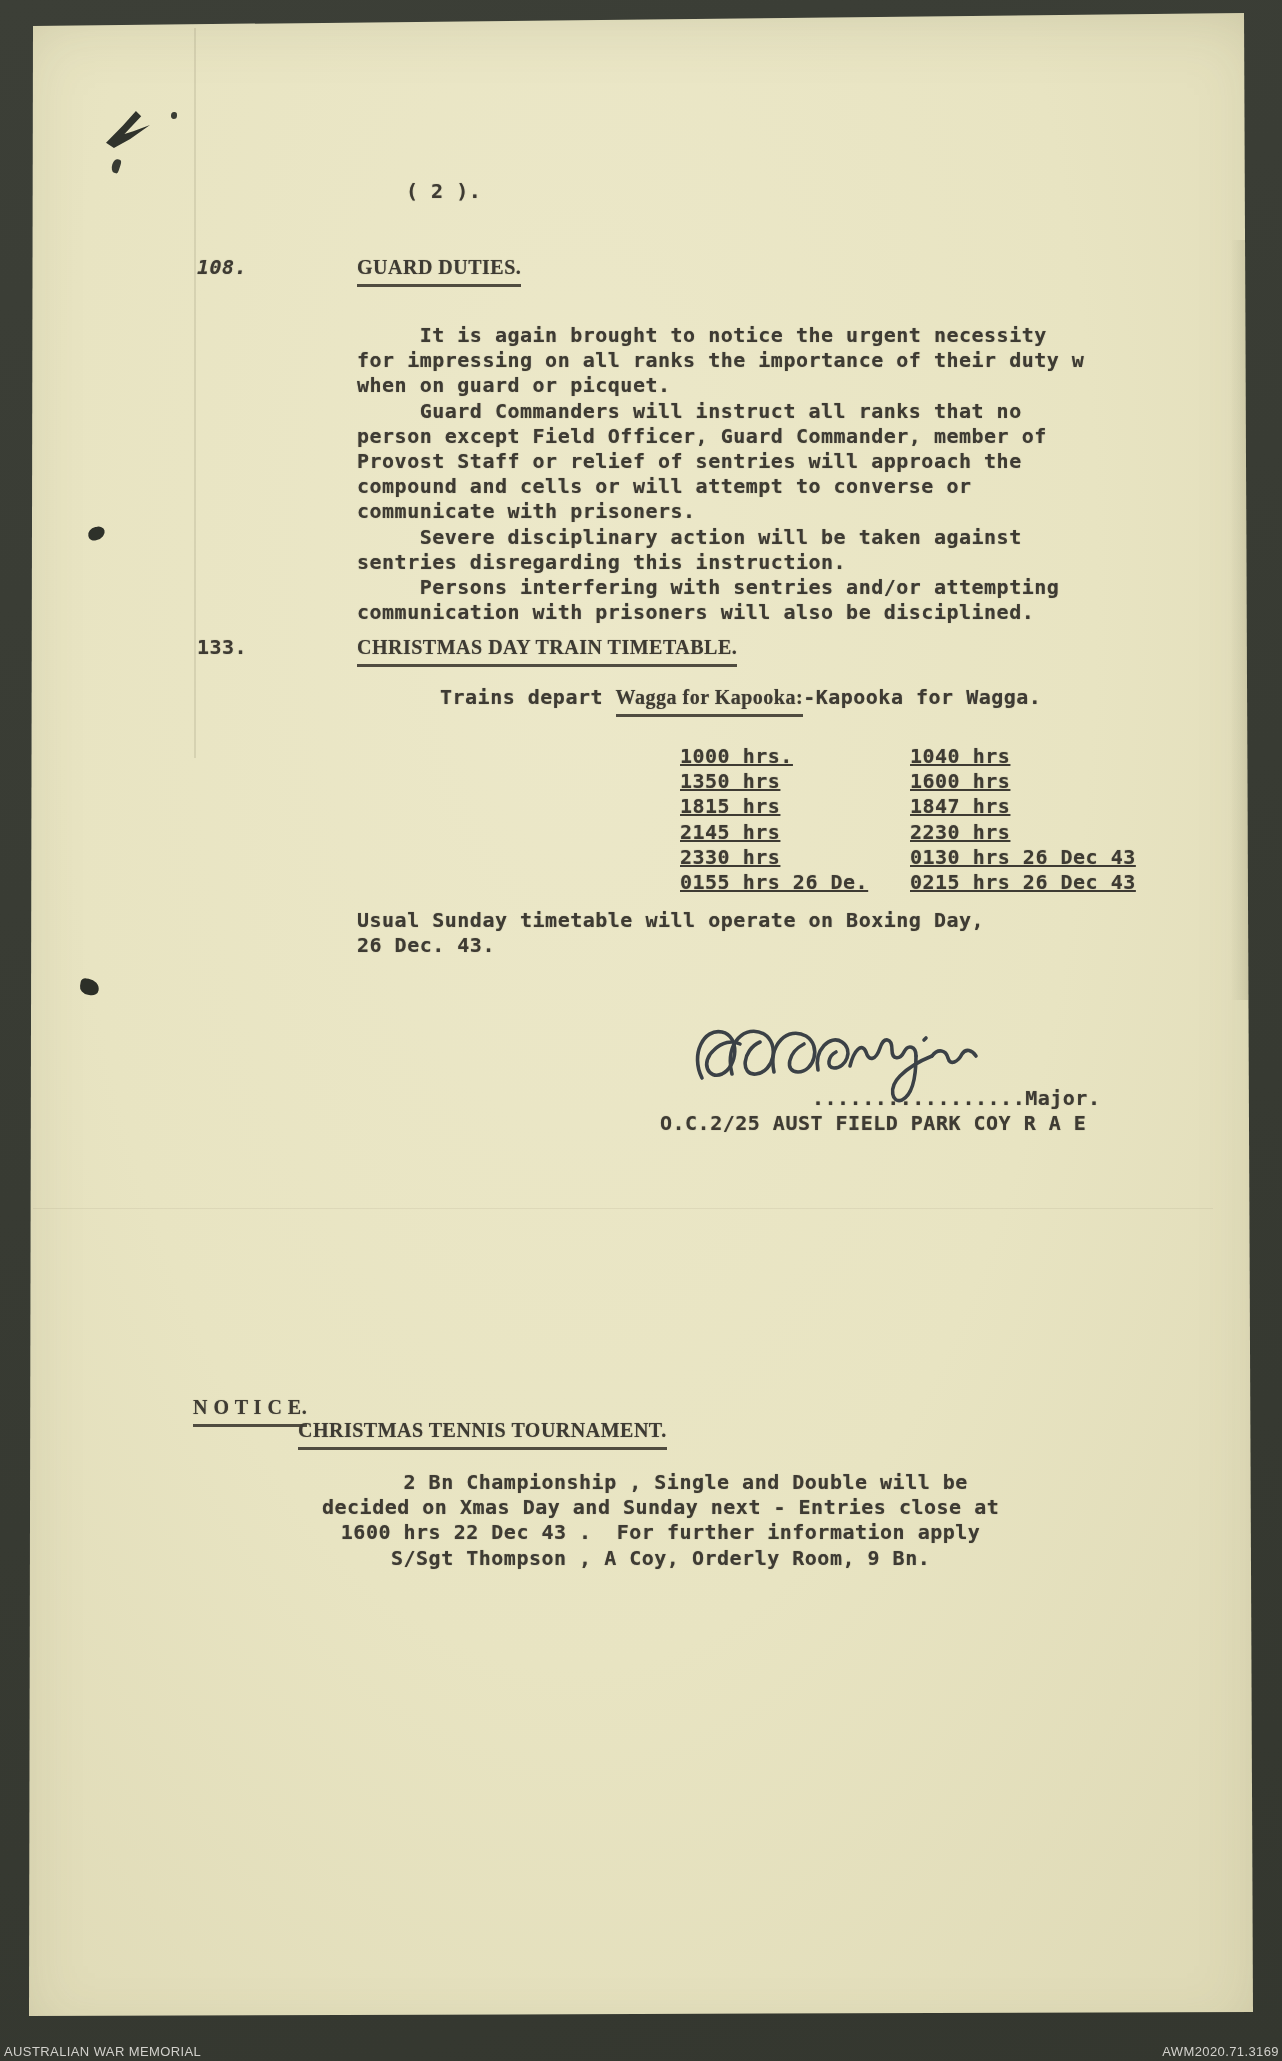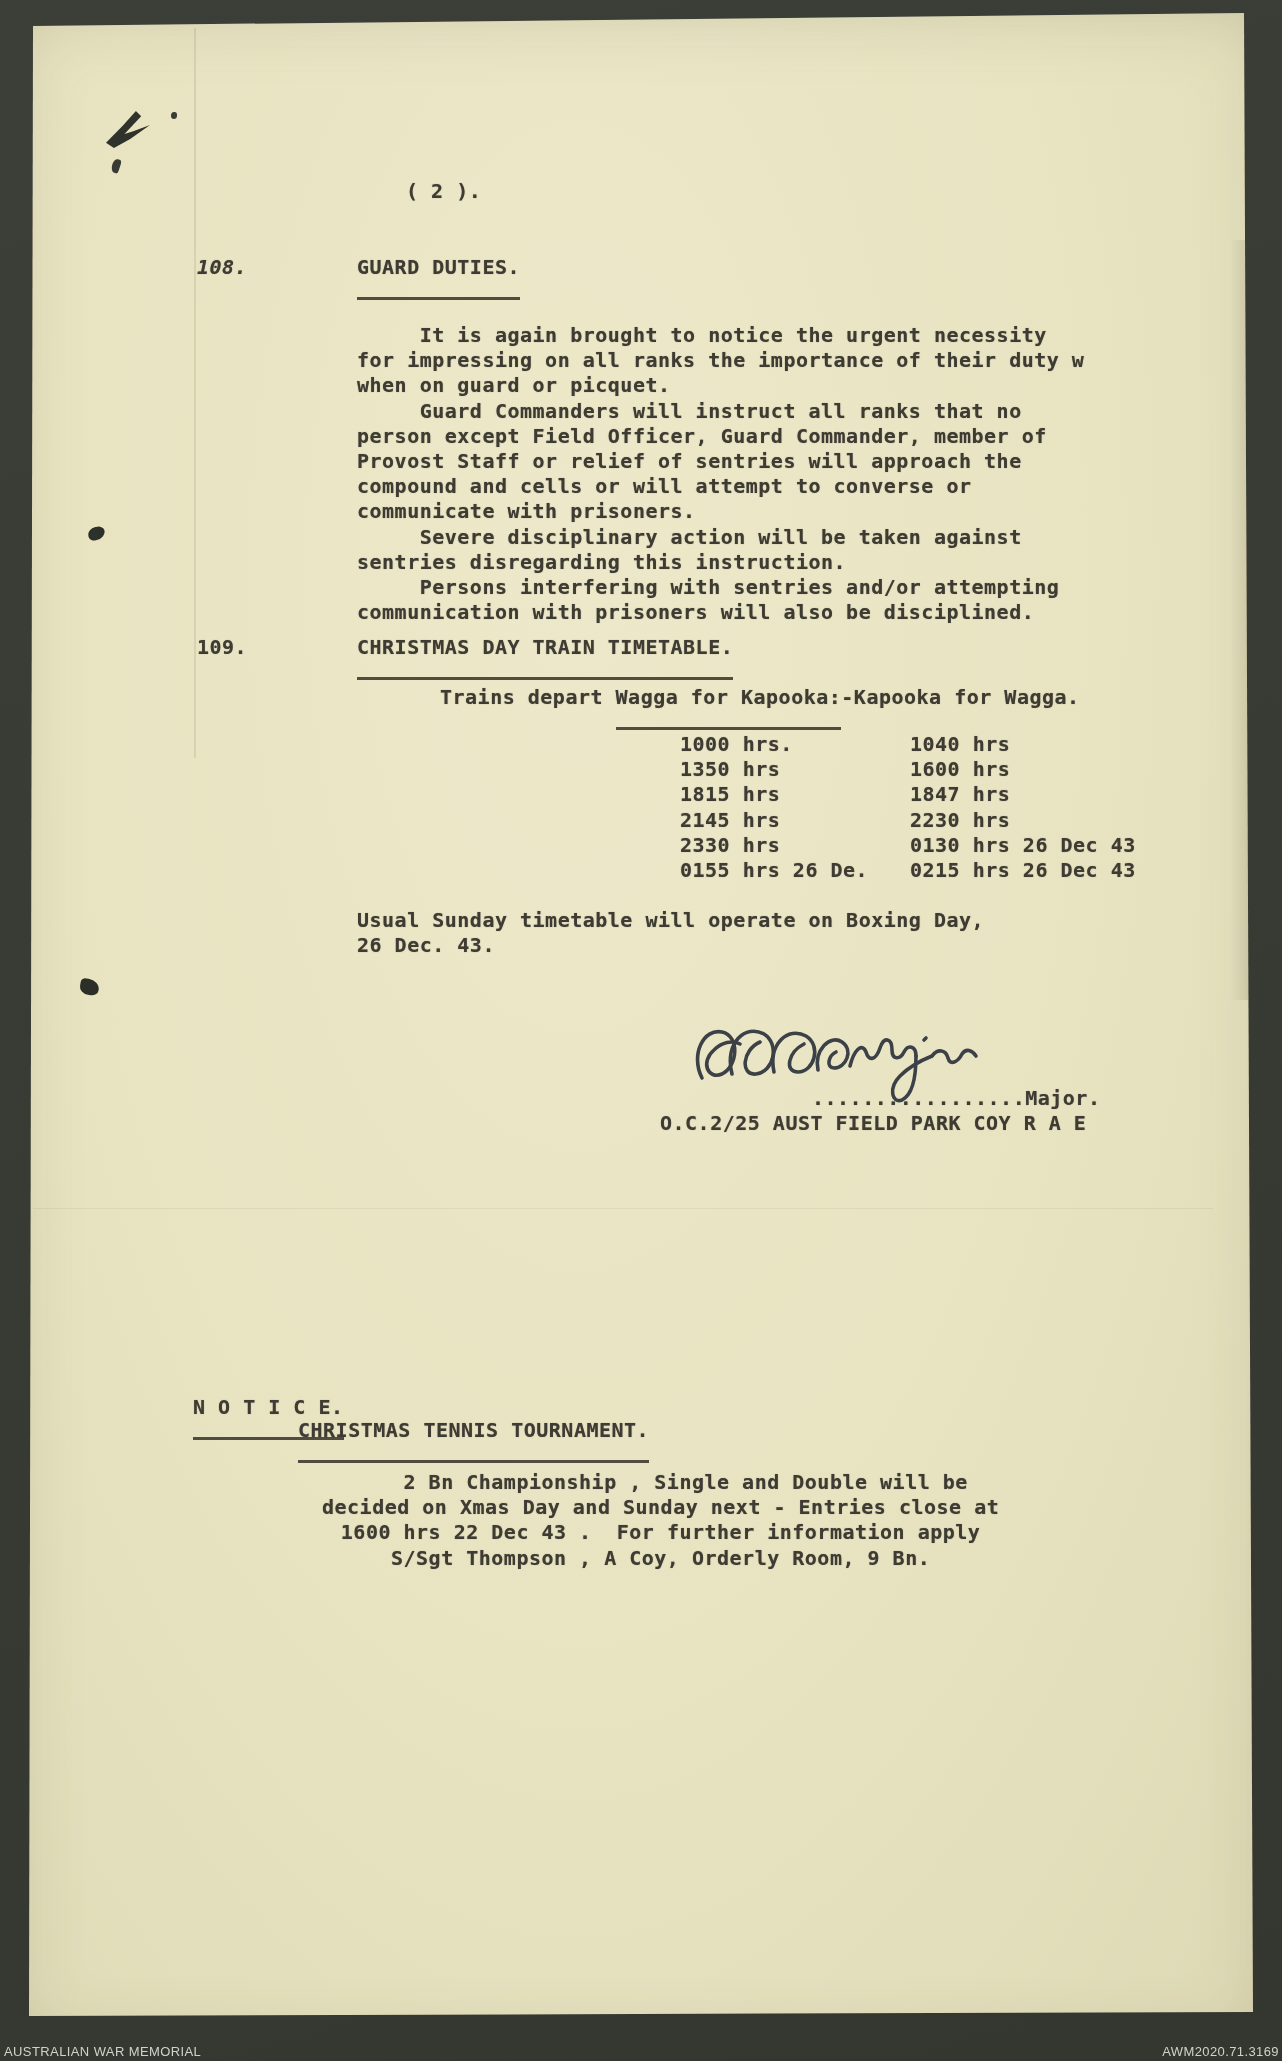--- a/index.html
+++ b/index.html
@@ -43,32 +43,32 @@
     position: absolute;
     color: #3e3b33;
     font-size: 20px;
     font-weight: bold;
     letter-spacing: 0.5px;
     line-height: 25.2px;
     white-space: pre;
     text-shadow: 0 0 1px rgba(62, 59, 51, 0.55);
   }
   .line { white-space: pre; }
-  .ul { border-bottom: 3px solid rgba(58, 55, 46, 0.88); padding-bottom: 18px; }
+  .ul { border-bottom: 3px solid rgba(58, 55, 46, 0.88); padding-bottom: 6px; font-family: Liberation Serif, serif; }
 
   .page-number   { left: 406px; top: 179px; }
   .num-108       { left: 197px; top: 255px; font-style: italic; }
   .title-108     { left: 357px; top: 255px; }
   .para-108      { left: 357px; top: 323px; }
   .num-109       { left: 197px; top: 635px; }
   .title-109     { left: 357px; top: 635px; }
   .intro-109     { left: 440px; top: 685px; }
   .timetable     { left: 680px; top: 732px; width: 540px; }
   .trow          { position: relative; height: 25.2px; }
-  .trow span     { position: absolute; top: 0; white-space: pre; }
+  .trow span     { position: absolute; top: 12px; white-space: pre; text-decoration: underline; }
   .col-wagga     { left: 0; }
   .col-kapooka   { left: 230px; }
   .note-109      { left: 357px; top: 908px; }
   .signature-svg { position: absolute; left: 688px; top: 1010px; }
   .sig-line      { left: 812px; top: 1086px; }
   .sig-unit      { left: 660px; top: 1111px; }
   .notice-head   { left: 193px; top: 1395px; }
   .tennis-title  { left: 298px; top: 1418px; }
   .tennis-para   { left: 322px; top: 1470px; text-align: center; }
 
@@ -97,21 +97,21 @@
     <div class="tear-curl"></div>
     <div class="spot-a"></div>
     <div class="spot-b"></div>
 
     <div class="typed page-number">( 2 ).</div>
 
     <div class="typed num-108">108.</div>
     <div class="typed title-108"><span class="ul">GUARD DUTIES.</span></div>
     <div class="typed para-108"><div class="line">     It is again brought to notice the urgent necessity</div><div class="line">for impressing on all ranks the importance of their duty w</div><div class="line">when on guard or picquet.</div><div class="line">     Guard Commanders will instruct all ranks that no</div><div class="line">person except Field Officer, Guard Commander, member of</div><div class="line">Provost Staff or relief of sentries will approach the</div><div class="line">compound and cells or will attempt to converse or</div><div class="line">communicate with prisoners.</div><div class="line">     Severe disciplinary action will be taken against</div><div class="line">sentries disregarding this instruction.</div><div class="line">     Persons interfering with sentries and/or attempting</div><div class="line">communication with prisoners will also be disciplined.</div></div>
 
-    <div class="typed num-109">109.</div>
+    <div class="typed num-109">133.</div>
     <div class="typed title-109"><span class="ul">CHRISTMAS DAY TRAIN TIMETABLE.</span></div>
 
     <div class="typed intro-109"><span>Trains depart </span><span class="ul">Wagga for Kapooka:</span><span>-Kapooka for Wagga.</span></div>
 
     <div class="typed timetable"><div class="trow"><span class="col-wagga">1000 hrs.</span><span class="col-kapooka">1040 hrs</span></div><div class="trow"><span class="col-wagga">1350 hrs</span><span class="col-kapooka">1600 hrs</span></div><div class="trow"><span class="col-wagga">1815 hrs</span><span class="col-kapooka">1847 hrs</span></div><div class="trow"><span class="col-wagga">2145 hrs</span><span class="col-kapooka">2230 hrs</span></div><div class="trow"><span class="col-wagga">2330 hrs</span><span class="col-kapooka">0130 hrs 26 Dec 43</span></div><div class="trow"><span class="col-wagga">0155 hrs 26 De.</span><span class="col-kapooka">0215 hrs 26 Dec 43</span></div></div>
 
     <div class="typed note-109"><div class="line">Usual Sunday timetable will operate on Boxing Day,</div><div class="line">26 Dec. 43.</div></div>
 
     <svg class="signature-svg" width="300" height="100" viewBox="0 0 300 100" fill="none">
       <g stroke="#2d343c" stroke-width="3.6" stroke-linecap="round" fill="none" opacity="0.92">

